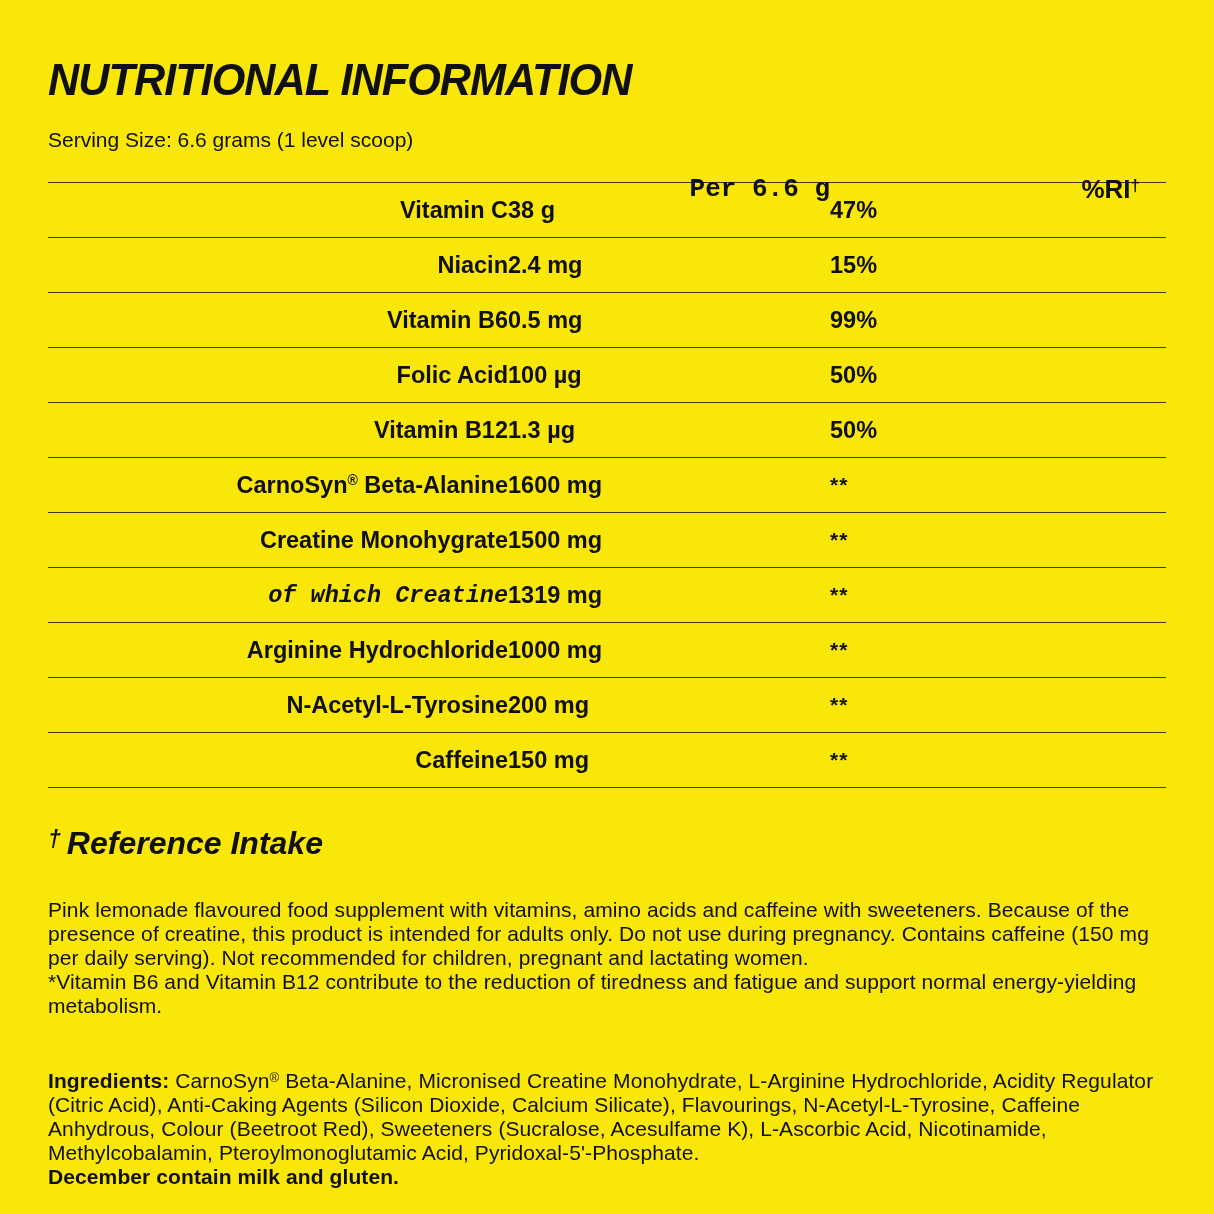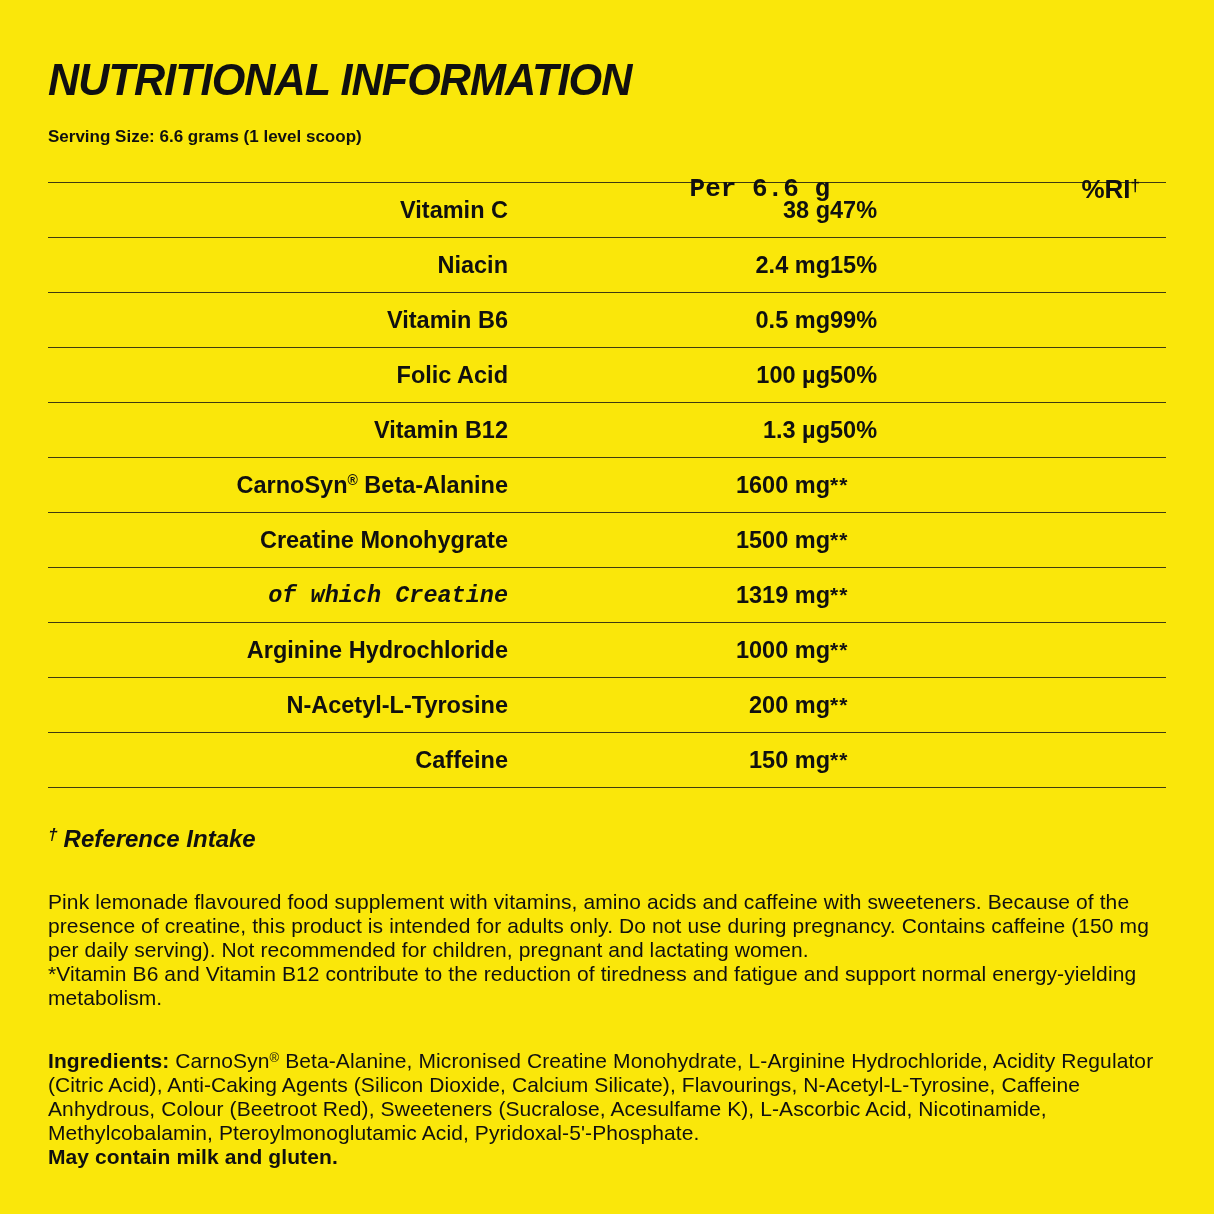--- a/index.html
+++ b/index.html
@@ -26,22 +26,22 @@
 
   
   .ntable { margin-top:26px; border-bottom:1.5px solid #3e3a10; }
   .hrow, .trow {
     display:grid;
     grid-template-columns:460px 322px 1fr;
   }
   .hrow { height:54px; }
   .serving {
     align-self:start;
-    font-size:17px;
-    font-weight:bold;
+    font-size:21px;
+    font-weight:normal;
     line-height:1.1;
     white-space:nowrap;
   }
   .hcell {
     align-self:end;
     padding-bottom:8px;
     font-size:26px;
     font-weight:bold;
     line-height:1;
   }
@@ -51,45 +51,45 @@
 
   .trow {
     height:54px;
     align-items:center;
     border-top:1.5px solid #3e3a10;
     font-size:23.5px;
     font-weight:bold;
   }
   .tcell.name { padding-left:30px;text-align:right; }
   .trow.sub .tcell.name { padding-left:54px; font-style:italic; font-weight:bold;font-family:Liberation Mono, monospace; }
-  .tcell.amount { text-align:right; }
+  .tcell.amount { }
   .tcell.ri { text-align:left; padding-right:26px; }
   .tcell.ri.stars { font-size:21px; letter-spacing:1px; }
   .regsup { font-size:14px; vertical-align:8px; }
 
   
   .footnotes {
     margin-top:36px;
     display:flex;
-    font-size:24px;
+    font-size:32px;
     font-weight:bold;
     font-style:italic;
     line-height:1.2;
   }
   .fn-sym { font-size:0.72em; vertical-align:7px; margin-right:6px; }
   .fn2 { margin-left:74px; }
 
   
   .desc, .ingredients {
     font-size:21px;
     line-height:24px;
     letter-spacing:.1px;
   }
   .desc { margin-top:36px; }
-  .ingredients { margin-top:36px; }
+  .ingredients { margin-top:48px; }
   .bold { font-weight:bold; }
   .ing-sup { font-size:13px; vertical-align:6px; }
 </style>
 </head>
 <body>
 
 <div class="content">
 
   <h1 class="title">NUTRITIONAL INFORMATION</h1>
 
@@ -163,16 +163,16 @@
     </div>
   </div>
 
   <div class="desc">
     <div>Pink lemonade flavoured food supplement with vitamins, amino acids and caffeine with sweeteners. Because of the presence of creatine, this product is intended for adults only. Do not use during pregnancy. Contains caffeine (150 mg per daily serving). Not recommended for children, pregnant and lactating women.</div>
     <div>*Vitamin B6 and Vitamin B12 contribute to the reduction of tiredness and fatigue and support normal energy-yielding metabolism.</div>
   </div>
 
   <div class="ingredients">
     <div><span class="bold">Ingredients:</span><span> CarnoSyn</span><span class="ing-sup">®</span><span> Beta-Alanine, Micronised Creatine Monohydrate, L-Arginine Hydrochloride, Acidity Regulator (Citric Acid), Anti-Caking Agents (Silicon Dioxide, Calcium Silicate), Flavourings, N-Acetyl-L-Tyrosine, Caffeine Anhydrous, Colour (Beetroot Red), Sweeteners (Sucralose, Acesulfame K), L-Ascorbic Acid, Nicotinamide, Methylcobalamin, Pteroylmonoglutamic Acid, Pyridoxal-5'-Phosphate.</span></div>
-    <div class="bold">May contain milk and gluten.</div>
+    <div class="bold">December contain milk and gluten.</div>
   </div>
 
 </div>
 
 </body></html>

